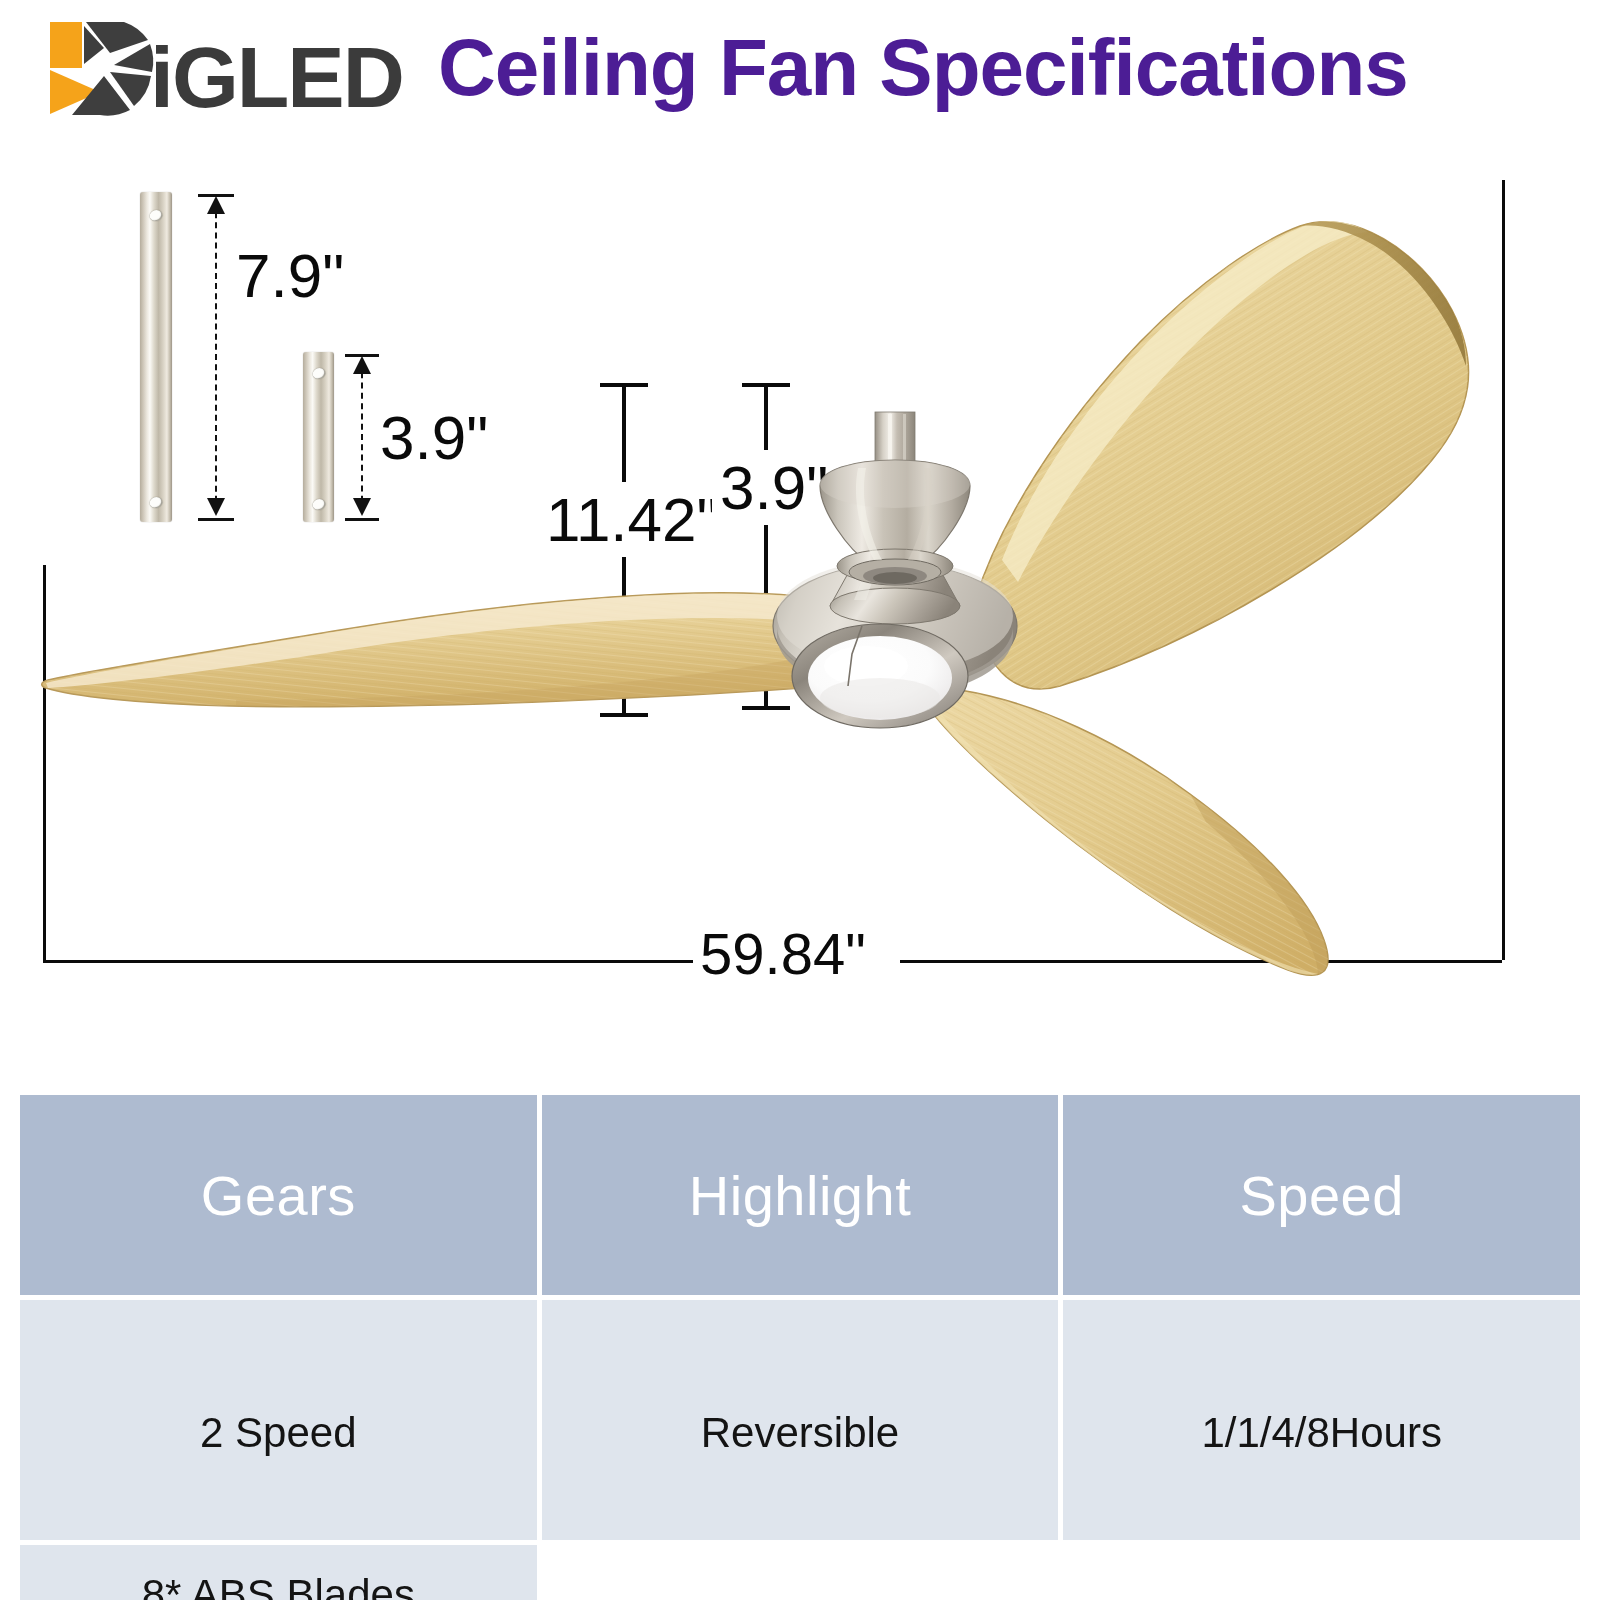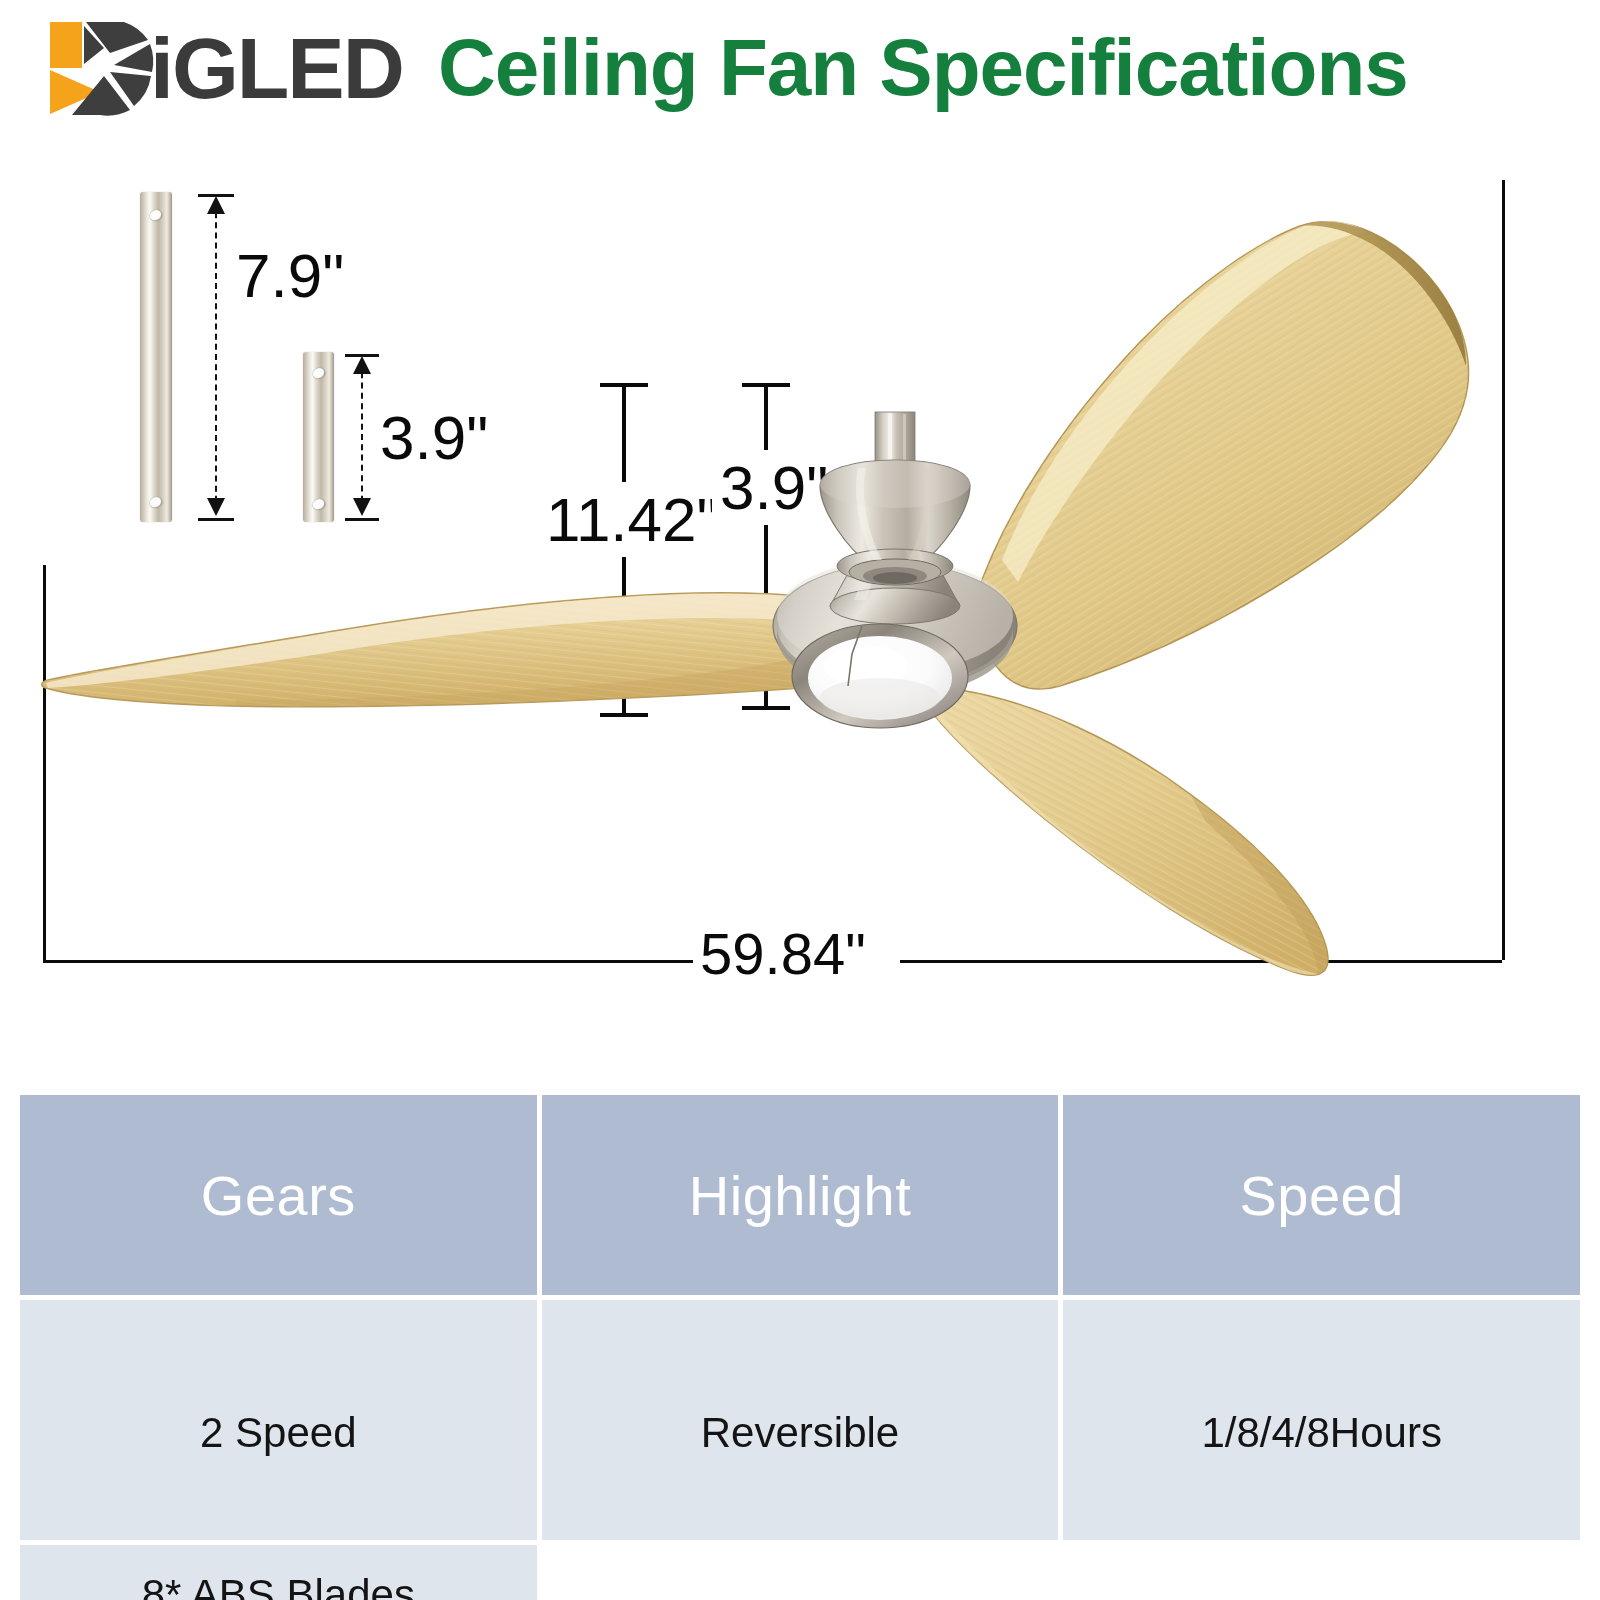--- a/index.html
+++ b/index.html
@@ -34,27 +34,28 @@
     font-size: 86px;
     font-weight: bold;
     letter-spacing: -2px;
     color: #3b3b3b;
     line-height: 104px;
     white-space: nowrap;
   }
   #brand-word .dot-i {
     position: relative;
     display: inline-block;
+    margin-top: 9px;
   }
   #page-title {
     position: absolute;
     left: 438px; top: 16px;
     font-size: 80px;
     font-weight: bold;
-    color: #15803d;
+    color: #4c1d95;
     line-height: 104px;
     letter-spacing: -1px;
     white-space: nowrap;
   }
 
   
   #diagram {
     position: absolute;
     left: 0; top: 130px;
     width: 1600px; height: 950px;
@@ -448,17 +449,17 @@
     </svg>
   </div>
 
   <div id="spec-table">
     <div class="th-cell">Gears</div>
     <div class="th-cell">Highlight</div>
     <div class="th-cell">Speed</div>
 
     <div class="td-cell">2 Speed</div>
     <div class="td-cell">Reversible</div>
-    <div class="td-cell">1/8/4/8Hours</div>
+    <div class="td-cell">1/1/4/8Hours</div>
     <div class="td-cell">8* ABS Blades</div>
   </div>
 
 </div>
 
 </body></html>

